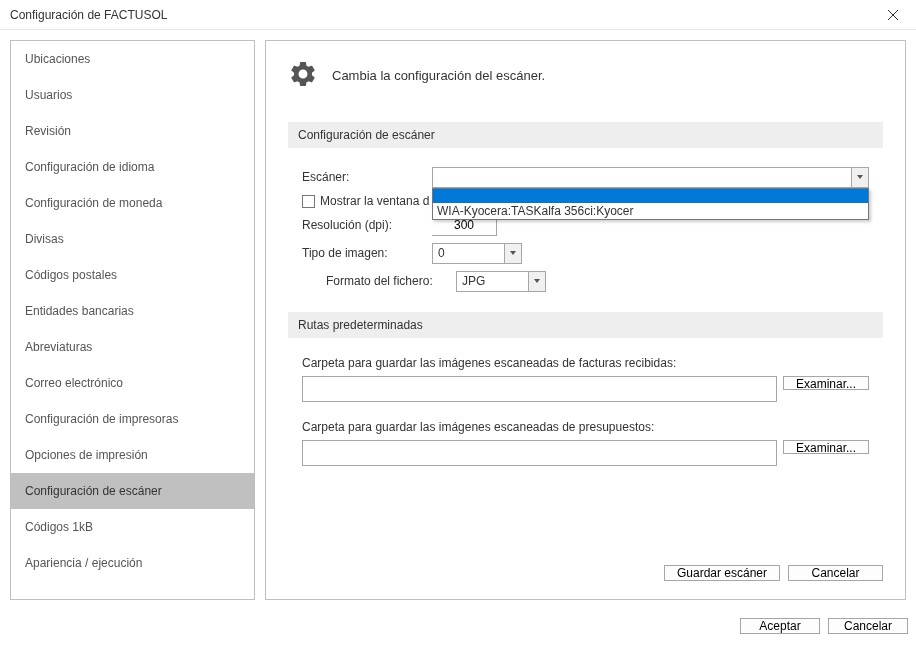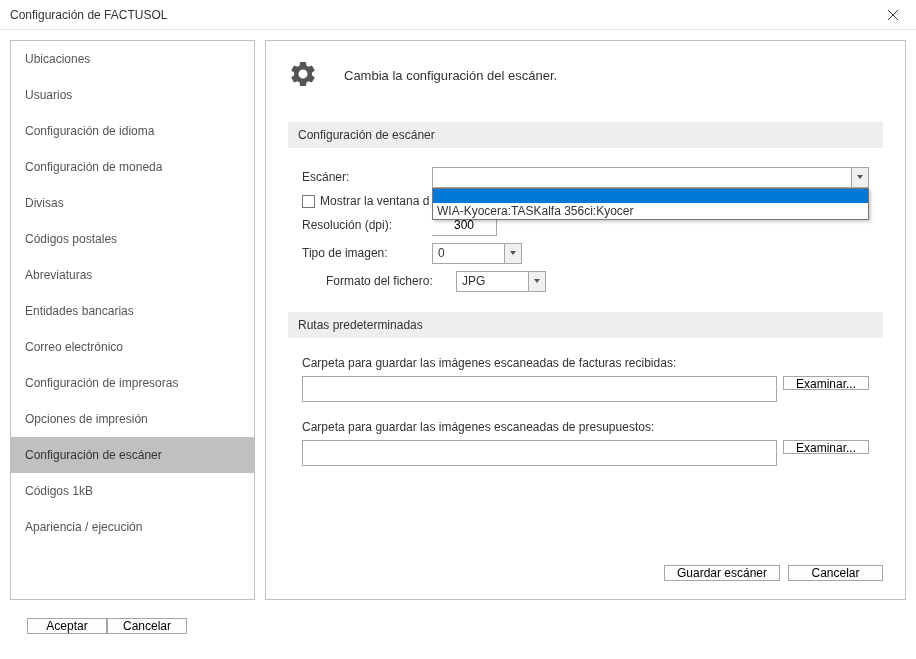--- a/index.html
+++ b/index.html
@@ -65,21 +65,21 @@
       border: 1px solid #bfbfbf;
       background: #fff;
       padding: 18px 22px;
       display: flex;
       flex-direction: column;
       position: relative;
     }
     .header-row {
       display: flex;
       align-items: center;
-      gap: 26px;
+      gap: 14px;
       margin-bottom: 30px;
     }
     .gear-icon svg {
       width: 30px;
       height: 30px;
       fill: #555;
     }
     .header-title {
       font-size: 13px;
       color: #333;
@@ -225,21 +225,23 @@
       display: flex;
       justify-content: flex-end;
       gap: 8px;
       padding-top: 10px;
     }
     .panel-footer .btn {
       min-width: 95px;
     }
     .dialog-footer {
       display: flex;
-      padding: 8px 27px;
+      justify-content: flex-end;
+      gap: 8px;
+      padding: 8px 8px;
     }
     .dialog-footer .btn {
       min-width: 80px;
     }
     .scanner-combo-wrap {
       position: relative;
       flex: 1;
     }
   </style>
 </head>
@@ -252,26 +254,27 @@
         <path d="M0 0 L10 10 M10 0 L0 10" stroke="currentColor" stroke-width="1" fill="none"></path>
       </svg>
   </div>
 </div>
 
 <div class="main-container">
 
   <div class="sidebar">
     <div class="sidebar-item">Ubicaciones</div>
     <div class="sidebar-item">Usuarios</div>
+    <div class="sidebar-item">Revisión</div>
     <div class="sidebar-item">Configuración de idioma</div>
     <div class="sidebar-item">Configuración de moneda</div>
     <div class="sidebar-item">Divisas</div>
     <div class="sidebar-item">Códigos postales</div>
+    <div class="sidebar-item">Entidades bancarias</div>
     <div class="sidebar-item">Abreviaturas</div>
-    <div class="sidebar-item">Entidades bancarias</div>
     <div class="sidebar-item">Correo electrónico</div>
     <div class="sidebar-item">Configuración de impresoras</div>
     <div class="sidebar-item">Opciones de impresión</div>
     <div class="sidebar-item selected">Configuración de escáner</div>
     <div class="sidebar-item">Códigos 1kB</div>
     <div class="sidebar-item">Apariencia / ejecución</div>
   </div>
 
   <div class="content-panel">
 

